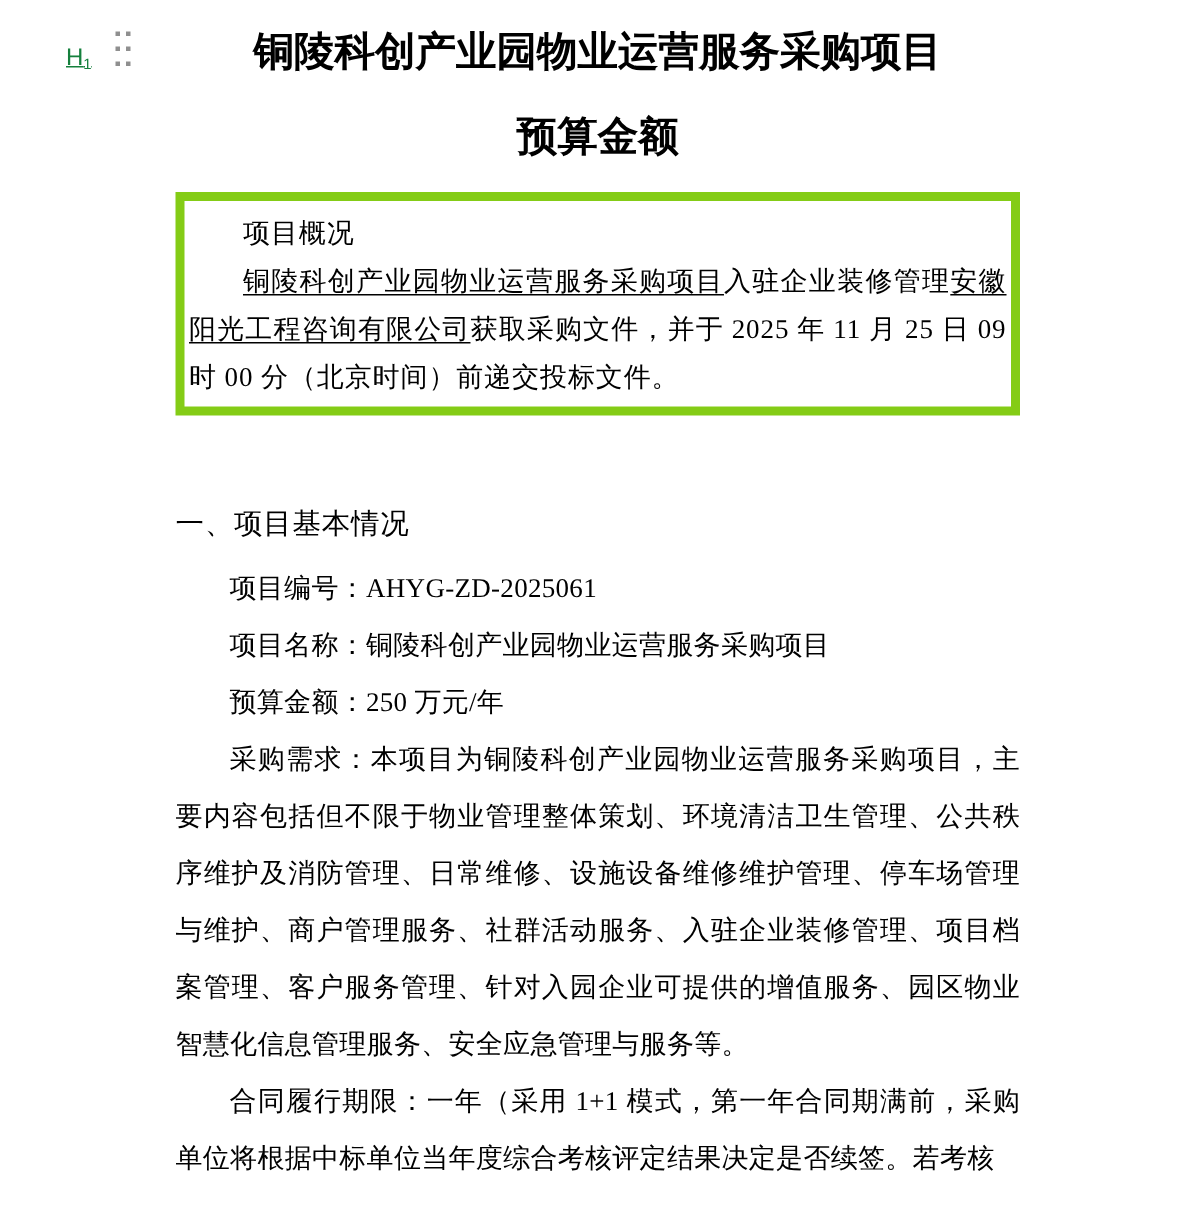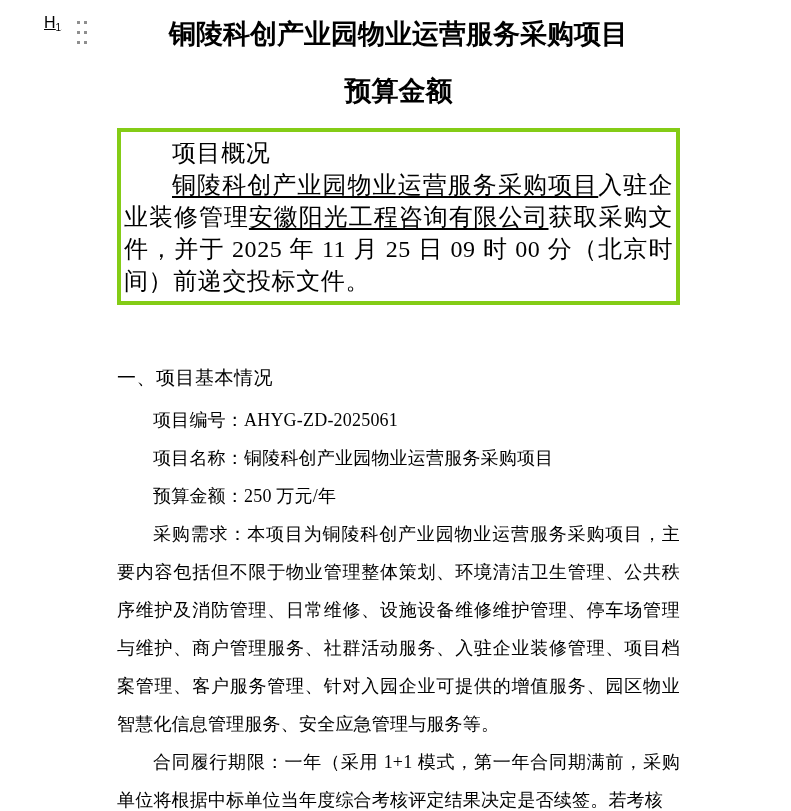--- a/index.html
+++ b/index.html
@@ -7,22 +7,22 @@
     position:relative;
     width:791px; height:811px;
     background:#ffffff;
     overflow:hidden;
     color:#000000;
     font-family:"Liberation Serif","DejaVu Serif",serif;
   }
 
   
   .gutter-badge {
-    position:absolute; left:44px; top:13px;
-    color:#000000;
+    position:absolute; left:44px; top:29px;
+    color:#15803d;
     font-family:"Liberation Sans","DejaVu Sans",sans-serif;
     font-size:16px; line-height:20px;
     user-select:none;
     text-decoration:underline;
   }
   .gutter-badge .lvl {
     font-size:10px; vertical-align:-3px;
   }
   .drag-handle {
     position:absolute; left:77px; top:21px;
@@ -41,23 +41,23 @@
   .doc-title {
     margin:0; padding-top:6px;
     font-size:27px; line-height:57px;
     font-weight:bold; text-align:center;
     font-family:"Liberation Serif","DejaVu Serif",serif;
   }
   .doc-title div { white-space:nowrap; }
 
   .overview-box {
     margin-top:8px;
-    border:4px solid #84cc16;
+    border:6px solid #84cc16;
     padding:5px 3px 4px 3px;
-    font-size:24px; line-height:32px;
+    font-size:18px; line-height:32px;
     text-align:justify;
     letter-spacing:0.6px;
   }
   .overview-box p { margin:0; text-indent:2em; }
   .u { text-decoration:underline; text-underline-offset:3px; }
 
   .section-heading {
     margin:60px 0 10px 0;
     font-size:19px; line-height:26px;
     font-weight:normal;

